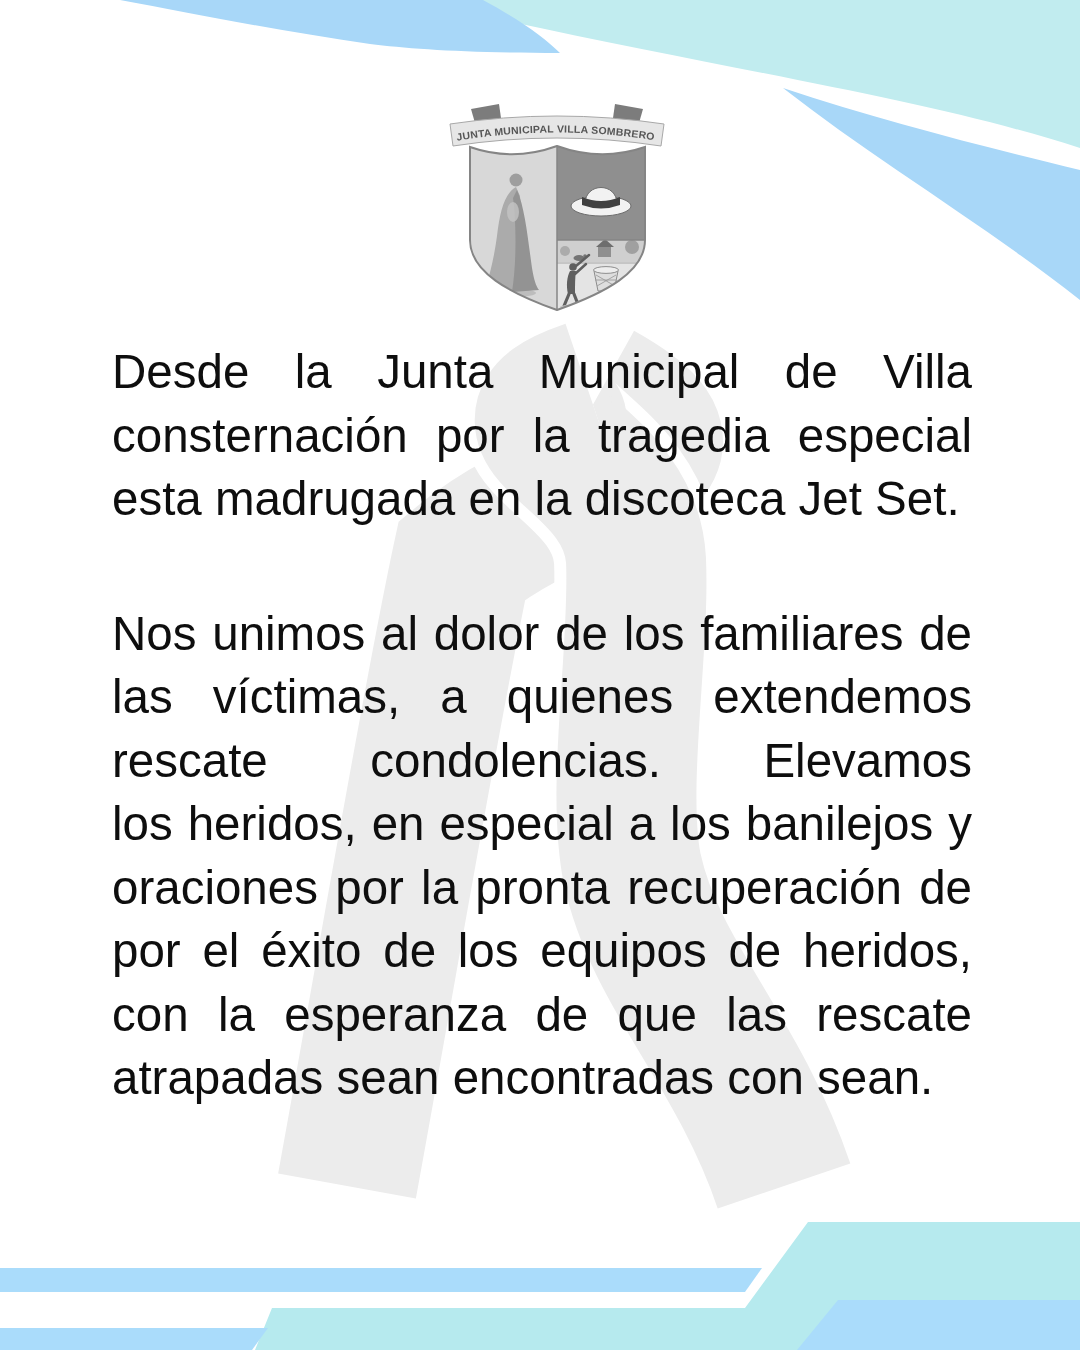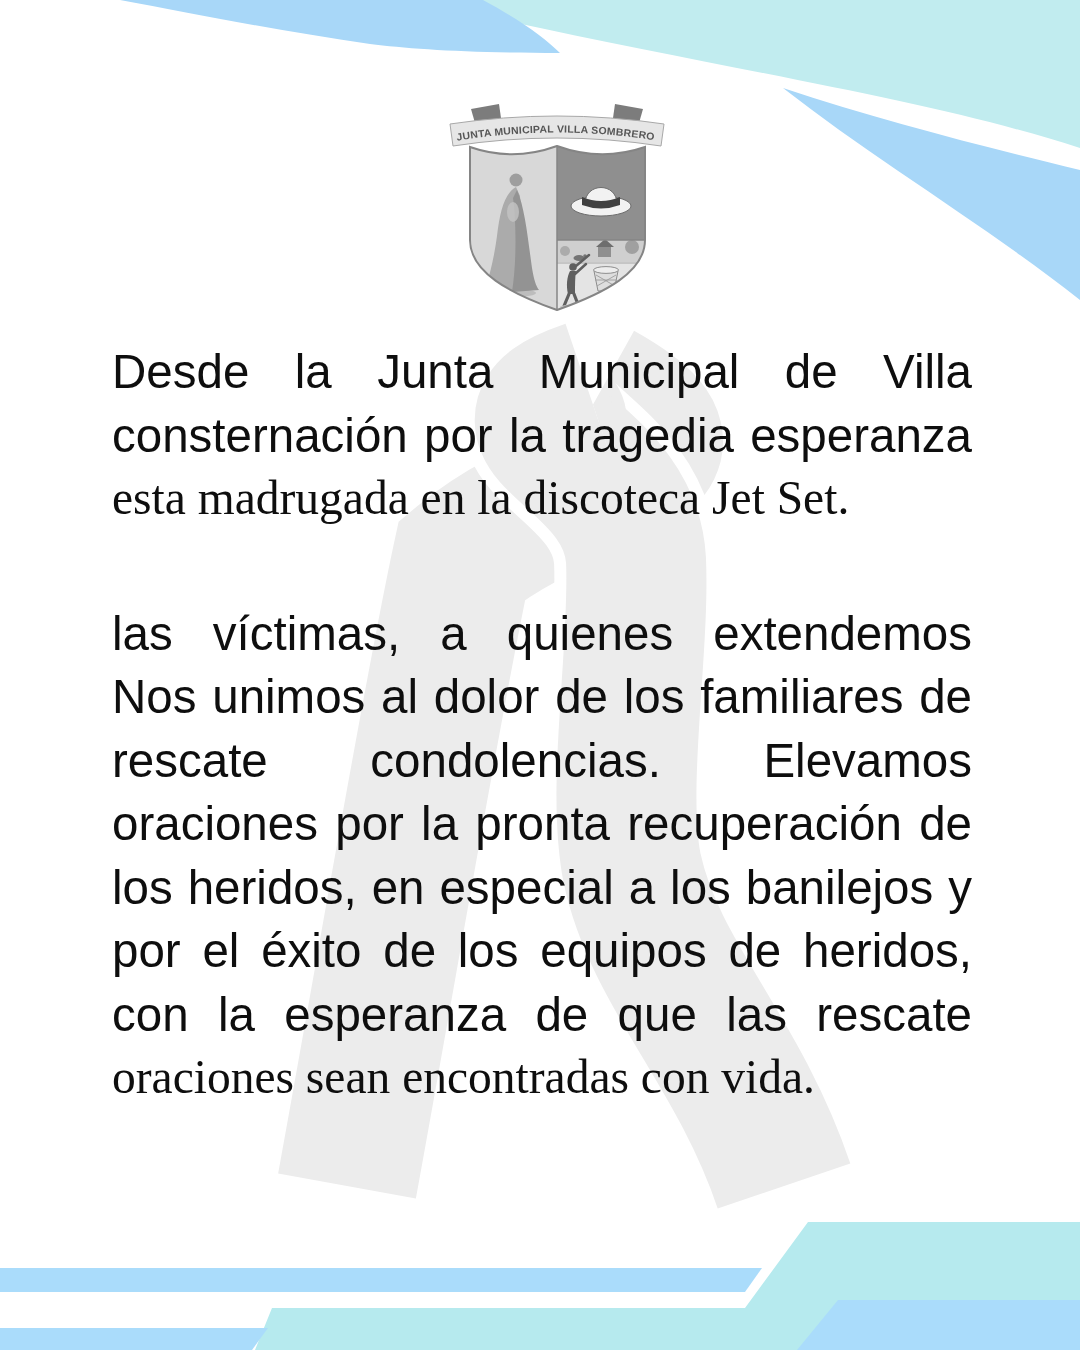--- a/index.html
+++ b/index.html
@@ -17,21 +17,21 @@
   #textblock{
     position:absolute;left:112px;top:340px;width:860px;z-index:2;
     color:var(--text-color,#0e0e0e);
   }
   .para{margin:0 0 71px 0;}
   .para:last-child{margin-bottom:0;}
   .line{
     font-size:47.5px;line-height:63.5px;
     text-align:justify;text-align-last:justify;
   }
-  .line.last{text-align-last:left;font-family:Liberation Serif, serif;}
+  .line.last{text-align-last:left;}
   .banner-text{
     font-size:10.2px;font-weight:bold;letter-spacing:.2px;
     fill:#565656;
   }
 </style>
 </head>
 <body style="--text-color: #0e0e0e;">
 
 <svg id="top-deco" class="deco" width="1080" height="310" viewBox="0 0 1080 310">
   <path d="M 412 0 L 1080 0 L 1080 148 C 920 96 700 66 412 0 Z" fill="#c1ecef"></path>
@@ -109,32 +109,32 @@
     </g>
 
     <path d="M 28 47 Q 71 62 115 46 Q 159 62 203 47 L 203 140 C 203 172 163 193 115 210 C 67 193 28 172 28 140 Z" fill="none" stroke="#858585" stroke-width="2"></path>
     <path d="M 115 46 L 115 210 M 115 140 L 203 140" fill="none" stroke="#858585" stroke-width="1.5"></path>
   </g>
 </svg>
 
 <div id="textblock">
   <div class="para">
       <div class="line">Desde la Junta Municipal de Villa</div>
-      <div class="line">consternación por la tragedia esperanza</div>
+      <div class="line">consternación por la tragedia especial</div>
       <div class="line last">esta madrugada en la discoteca Jet Set.</div>
     </div>
   <div class="para">
+      <div class="line">Nos unimos al dolor de los familiares de</div>
       <div class="line">las víctimas, a quienes extendemos</div>
-      <div class="line">Nos unimos al dolor de los familiares de</div>
       <div class="line">rescate condolencias. Elevamos</div>
+      <div class="line">los heridos, en especial a los banilejos y</div>
       <div class="line">oraciones por la pronta recuperación de</div>
-      <div class="line">los heridos, en especial a los banilejos y</div>
       <div class="line">por el éxito de los equipos de heridos,</div>
       <div class="line">con la esperanza de que las rescate</div>
-      <div class="line last">oraciones sean encontradas con vida.</div>
+      <div class="line last">atrapadas sean encontradas con sean.</div>
     </div>
 </div>
 
 <svg id="bottom-deco" class="deco" width="1080" height="135" viewBox="0 0 1080 135">
   <path d="M 808 7 L 1080 7 L 1080 135 L 255 135 L 272 93 L 745 93 Z" fill="#b6eaee"></path>
   <path d="M 0 53 L 762 53 L 745 77 L 0 77 Z" fill="#aadcfb"></path>
   <path d="M 0 113 L 268 113 L 252 135 L 0 135 Z" fill="#aadcfb"></path>
   <path d="M 838 85 L 1080 85 L 1080 135 L 797 135 Z" fill="#aadcfb"></path>
 </svg>
 

